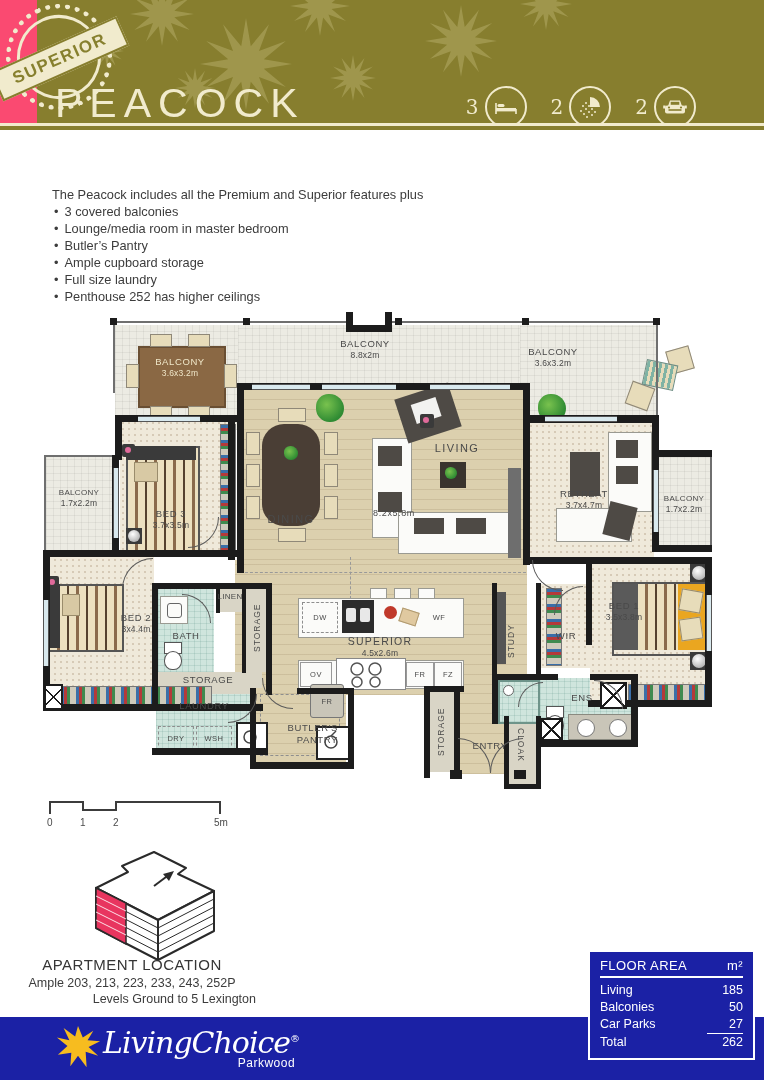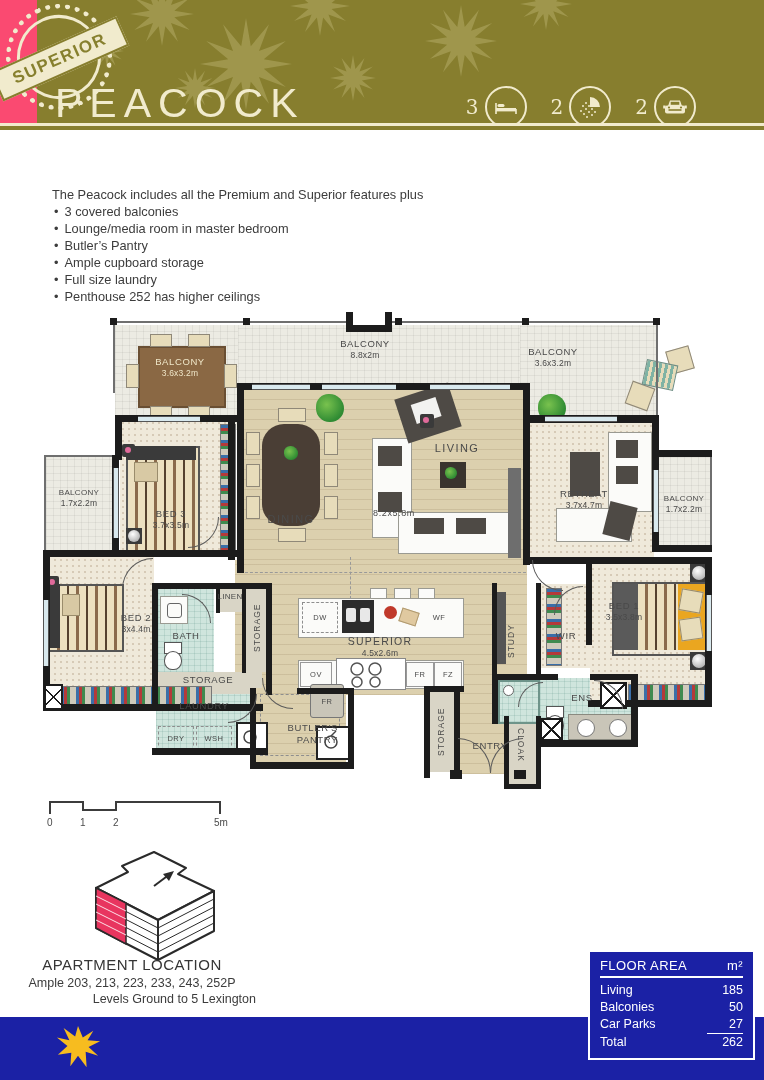--- a/index.html
+++ b/index.html
@@ -571,20 +571,24 @@
   </div>
   <div class="a loc-title" style="left:20px;top:956px;width:224px;text-align:center;">APARTMENT LOCATION</div>
   <div class="a loc-line" style="left:8px;top:976px;width:248px;text-align:center;">Ample 203, 213, 223, 233, 243, 252P</div>
   <div class="a loc-line" style="left:8px;top:992px;width:248px;text-align:right;">Levels Ground to 5 Lexington</div>
 
   <div class="a foot"></div>
   <div class="a logo">
     <svg width="46" height="48" viewBox="0 0 48 48">
       <polygon points="24,1 29,13 40,6 34,16 47,17 35,23 45,32 32,28 33,44 24,32 16,43 17,29 3,31 13,22 2,13 15,16 9,3 21,12" fill="#f7bc1f"></polygon>
     </svg>
+    <div>
+      <div class="logotxt"><span>LivingChoice</span><span class="logoreg">®</span></div>
+      <div class="logosub">Parkwood</div>
+    </div>
   </div>
 
   <div class="a fa">
     <div class="hd">
       <span>FLOOR AREA</span>
       <span>m²</span>
     </div>
     <div class="row">
       <span>Living</span>
         <span class="val">185</span>

